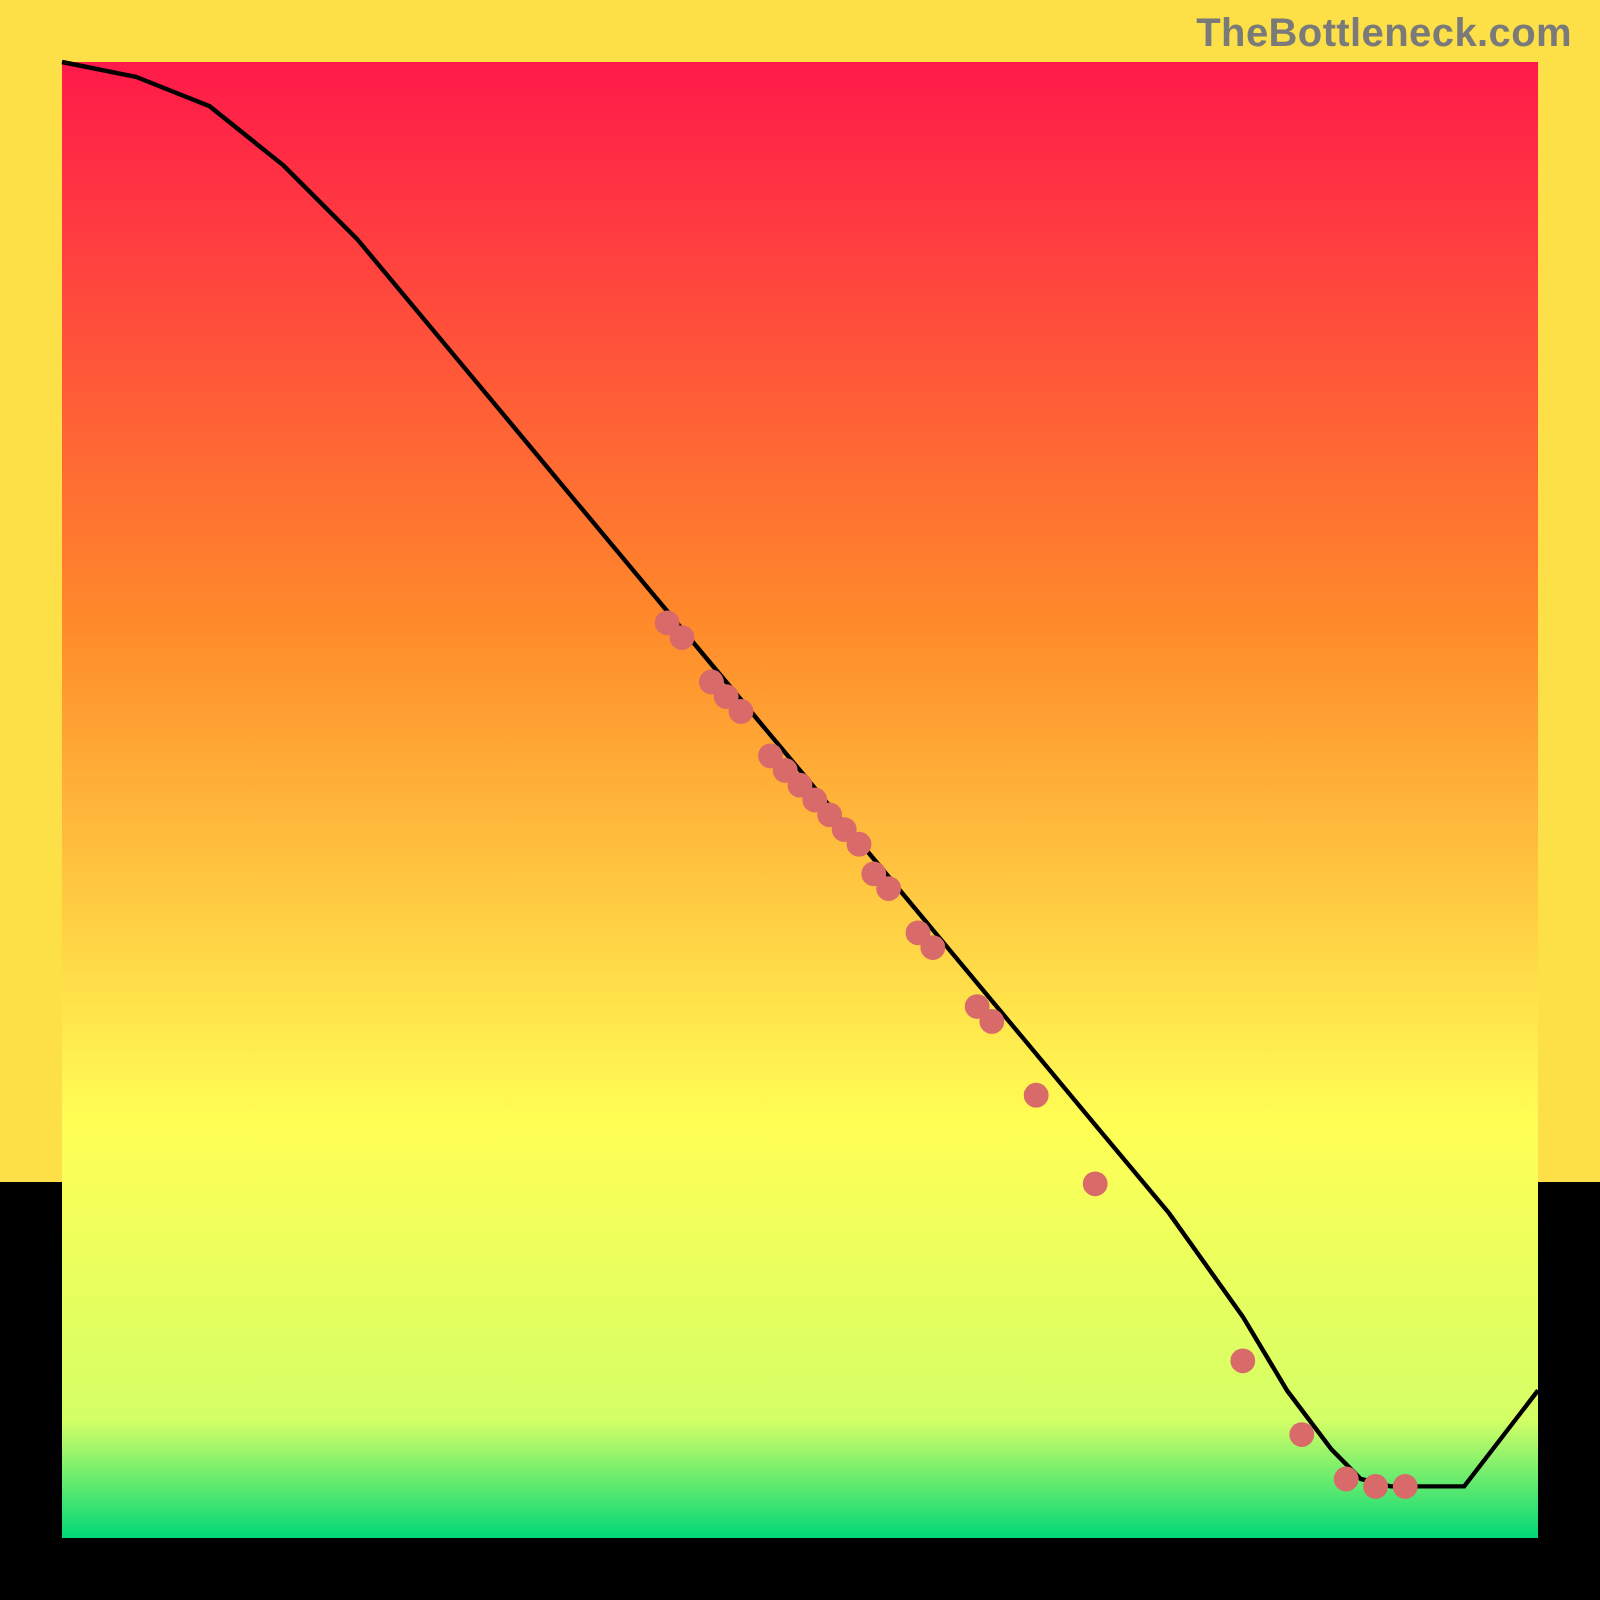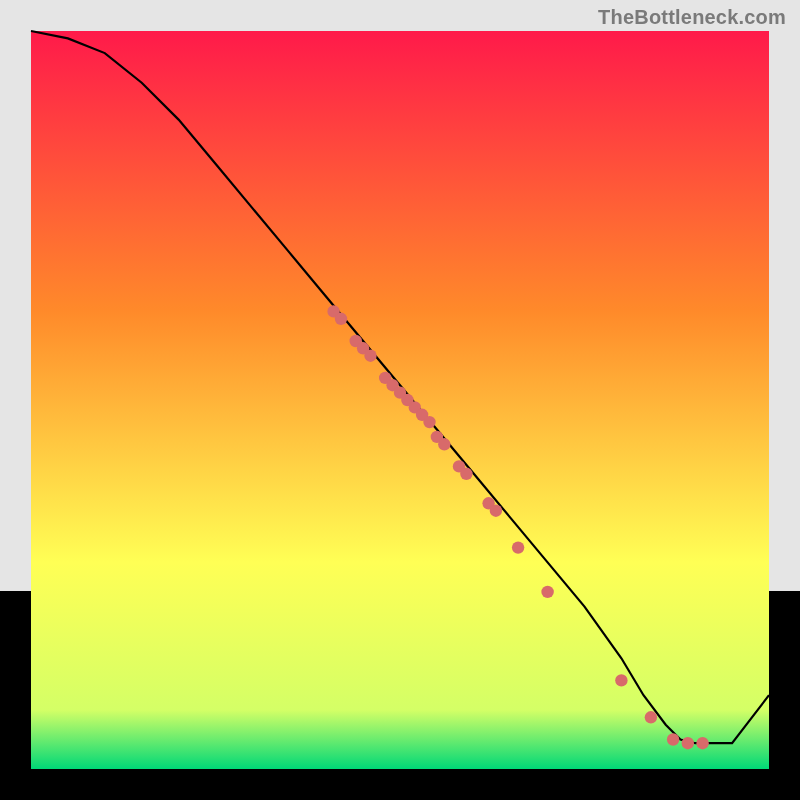--- a/index.html
+++ b/index.html
@@ -10,21 +10,21 @@
     height: 800px;
     overflow: hidden;
     font-family: Arial, Helvetica, sans-serif;
   }
   .frame {
     position: absolute;
     left: 0;
     top: 0;
     width: 800px;
     height: 591px;
-    background: #e5e5e5;
+    background: #fde047;
   }
   .watermark {
     position: absolute;
     top: 6px;
     right: 14px;
     font-size: 20px;
     font-weight: 700;
     color: #7a7a7a;
     letter-spacing: 0.2px;
   }

